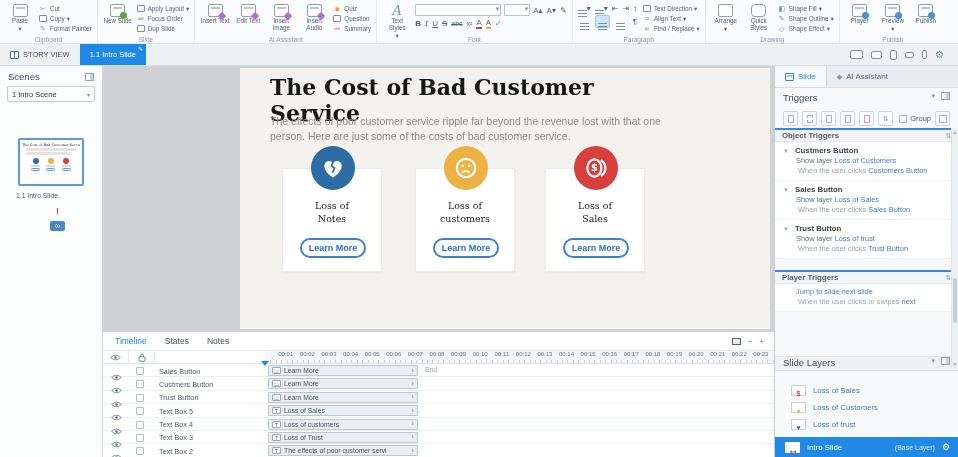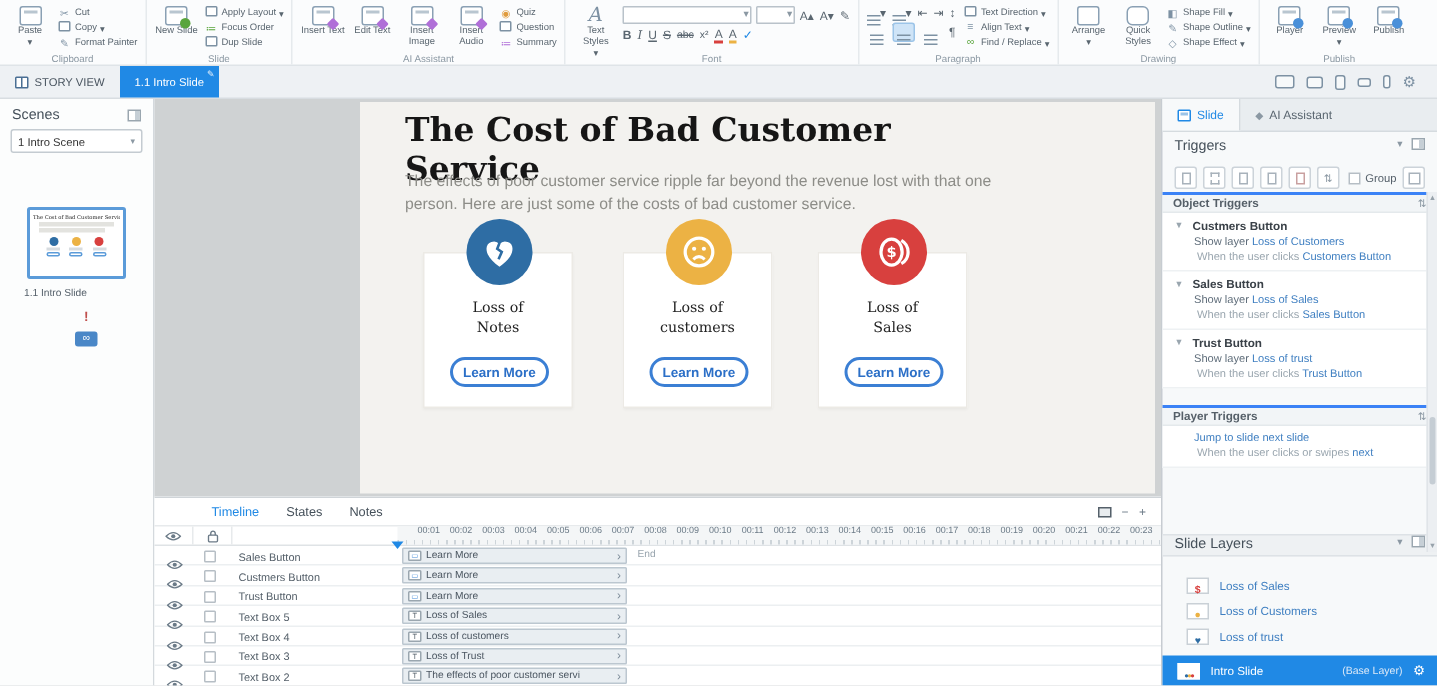--- a/index.html
+++ b/index.html
@@ -71,21 +71,21 @@
   .card { position:absolute; top:100px; width:100px; height:104px; background:#fff; border:1px solid #eceae5; box-shadow:0 1px 2px rgba(0,0,0,0.05); }
   .card.c1 { left:42px; } .card.c2 { left:175px; } .card.c3 { left:305px; }
   .circle { position:absolute; left:28px; top:-23px; width:44px; height:44px; border-radius:50%; display:flex; align-items:center; justify-content:center; }
   .c1 .circle { background:#2e6da4; } .c2 .circle { background:#ecb244; } .c3 .circle { background:#d8403e; }
   .card-label { position:absolute; left:0; right:0; top:30px; text-align:center; font-family:"DejaVu Serif", serif; font-size:9.5px; line-height:1.4; color:#222; }
   .learn { position:absolute; left:17px; bottom:13px; width:66px; height:20px; background:#fff; border:2px solid #3b7fd4; border-radius:11px; font-size:9px; font-weight:bold; color:#2b6fc7; text-align:center; line-height:17px; }
 
   
   .timeline { position:absolute; left:103px; top:331px; width:671px; height:126px; background:#fff; border-top:1px solid #cfd4d8; }
   .tl-tabs { height:19px; display:flex; align-items:center; gap:18px; padding-left:12px; font-size:8.5px; color:#45505a; border-bottom:1px solid #e7eaec; }
-  .tl-tab.active { color:#2089e5;margin-left:26px; }
+  .tl-tab.active { color:#2089e5; }
   .tl-tools { margin-left:auto; display:flex; align-items:center; gap:7px; padding-right:10px; color:#6b7a87; font-size:8px; }
   .tool-box { display:inline-block; width:9px; height:7px; border:1px solid #55606a; background:#e8ecef; }
   .tl-head { position:relative; height:13px; border-bottom:1px solid #dfe3e6; display:flex; }
   .hcell { width:26px; border-right:1px solid #e7eaec; display:flex; align-items:center; justify-content:center; }
   .ruler { position:absolute; left:162px; right:0; top:0; bottom:0; background:#f4f6f7;
            background-image:repeating-linear-gradient(to right, #cdd4d9 0, #cdd4d9 1px, transparent 1px, transparent 5.4px);
            background-position:0 100%; background-size:100% 3px; background-repeat:no-repeat; }
   .ticks { position:absolute; left:10px; top:0; display:flex; }
   .tick { width:21.6px; text-align:center; font-size:6px; color:#6b7a87; }
   .playhead { position:absolute; left:158px; top:10px; width:0; height:0; border-left:4px solid transparent; border-right:4px solid transparent; border-top:5px solid #2089e5; }

